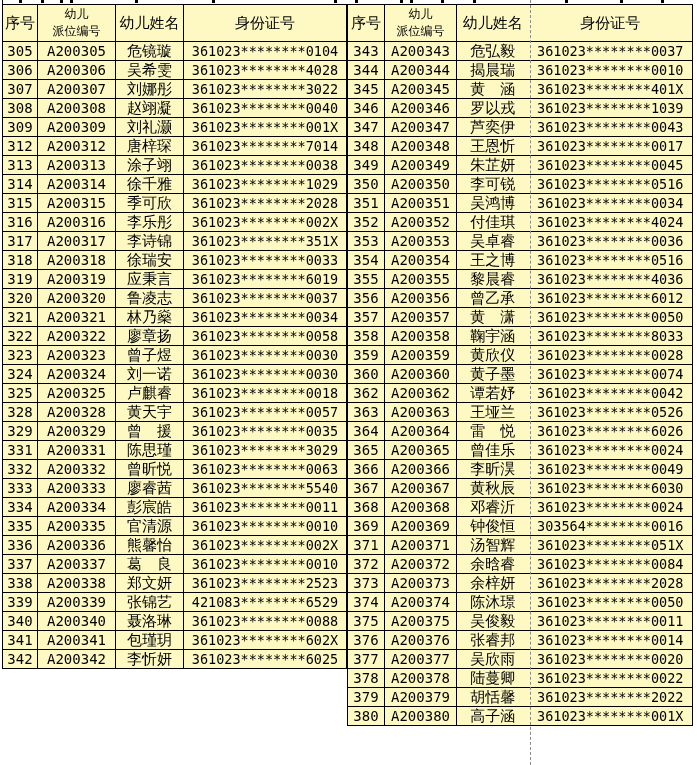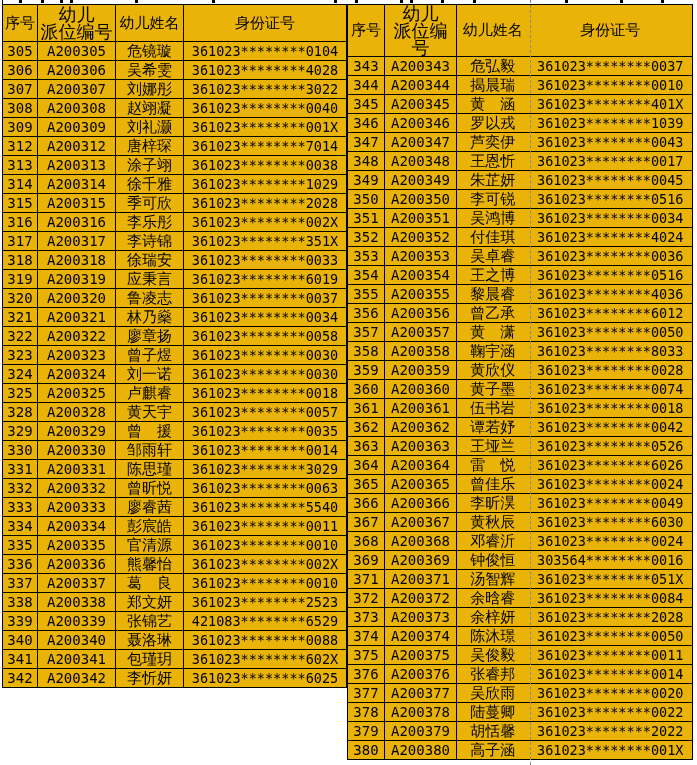--- a/index.html
+++ b/index.html
@@ -10,30 +10,30 @@
   }
   .sheet{position:relative;width:697px;height:765px;overflow:hidden;background:#fff;}
 
   
   .sliver{position:absolute;top:0;left:0;width:697px;height:4px;}
   .sliver .m{position:absolute;top:0;width:3px;height:3px;background:#000;}
   .sliver .v{position:absolute;top:0;width:1px;height:4px;background:#000;}
 
   .tables{position:absolute;top:4px;left:2px;display:flex;align-items:flex-start;}
 
-  table.roster{border-collapse:collapse;table-layout:fixed;background:#eab308;}
+  table.roster{border-collapse:collapse;table-layout:fixed;background:#fef9c3;}
   table.roster td,table.roster th{
     border:1px solid #000;text-align:center;vertical-align:middle;
     padding:0;overflow:hidden;white-space:nowrap;
   }
   table.roster th{
     height:36px;font-weight:normal;font-size:15px;line-height:17px;
     font-family:"DejaVu Sans","Liberation Sans",sans-serif;
   }
-  table.roster th.two-line{white-space:pre-line;font-size:18px;}
+  table.roster th.two-line{white-space:pre-line;font-size:12px;}
   table.roster td{height:18px;line-height:18px;}
   td.c0{font-size:14px;}
   td.c1{font-size:14px;}
   td.c2{font-size:15px;font-family:"DejaVu Sans","Liberation Sans",sans-serif;white-space:pre;}
   td.c3{font-size:13.5px;letter-spacing:0;}
 
   
   .left col.w0{width:35px;} .left col.w1{width:78px;}
   .left col.w2{width:68px;} .left col.w3{width:163px;}
   
@@ -212,26 +212,20 @@
             <td class="c2">黄天宇</td>
             <td class="c3">361023********0057</td>
           </tr>
           <tr>
             <td class="c0">329</td>
             <td class="c1">A200329</td>
             <td class="c2">曾　援</td>
             <td class="c3">361023********0035</td>
           </tr>
           <tr>
-            <td class="c0">330</td>
-            <td class="c1">A200330</td>
-            <td class="c2">邹雨轩</td>
-            <td class="c3">361023********0014</td>
-          </tr>
-          <tr>
             <td class="c0">331</td>
             <td class="c1">A200331</td>
             <td class="c2">陈思瑾</td>
             <td class="c3">361023********3029</td>
           </tr>
           <tr>
             <td class="c0">332</td>
             <td class="c1">A200332</td>
             <td class="c2">曾昕悦</td>
             <td class="c3">361023********0063</td>
@@ -418,26 +412,20 @@
             <td class="c2">黄欣仪</td>
             <td class="c3">361023********0028</td>
           </tr>
           <tr>
             <td class="c0">360</td>
             <td class="c1">A200360</td>
             <td class="c2">黄子墨</td>
             <td class="c3">361023********0074</td>
           </tr>
           <tr>
-            <td class="c0">361</td>
-            <td class="c1">A200361</td>
-            <td class="c2">伍书岩</td>
-            <td class="c3">361023********0018</td>
-          </tr>
-          <tr>
             <td class="c0">362</td>
             <td class="c1">A200362</td>
             <td class="c2">谭若妤</td>
             <td class="c3">361023********0042</td>
           </tr>
           <tr>
             <td class="c0">363</td>
             <td class="c1">A200363</td>
             <td class="c2">王垭兰</td>
             <td class="c3">361023********0526</td>

